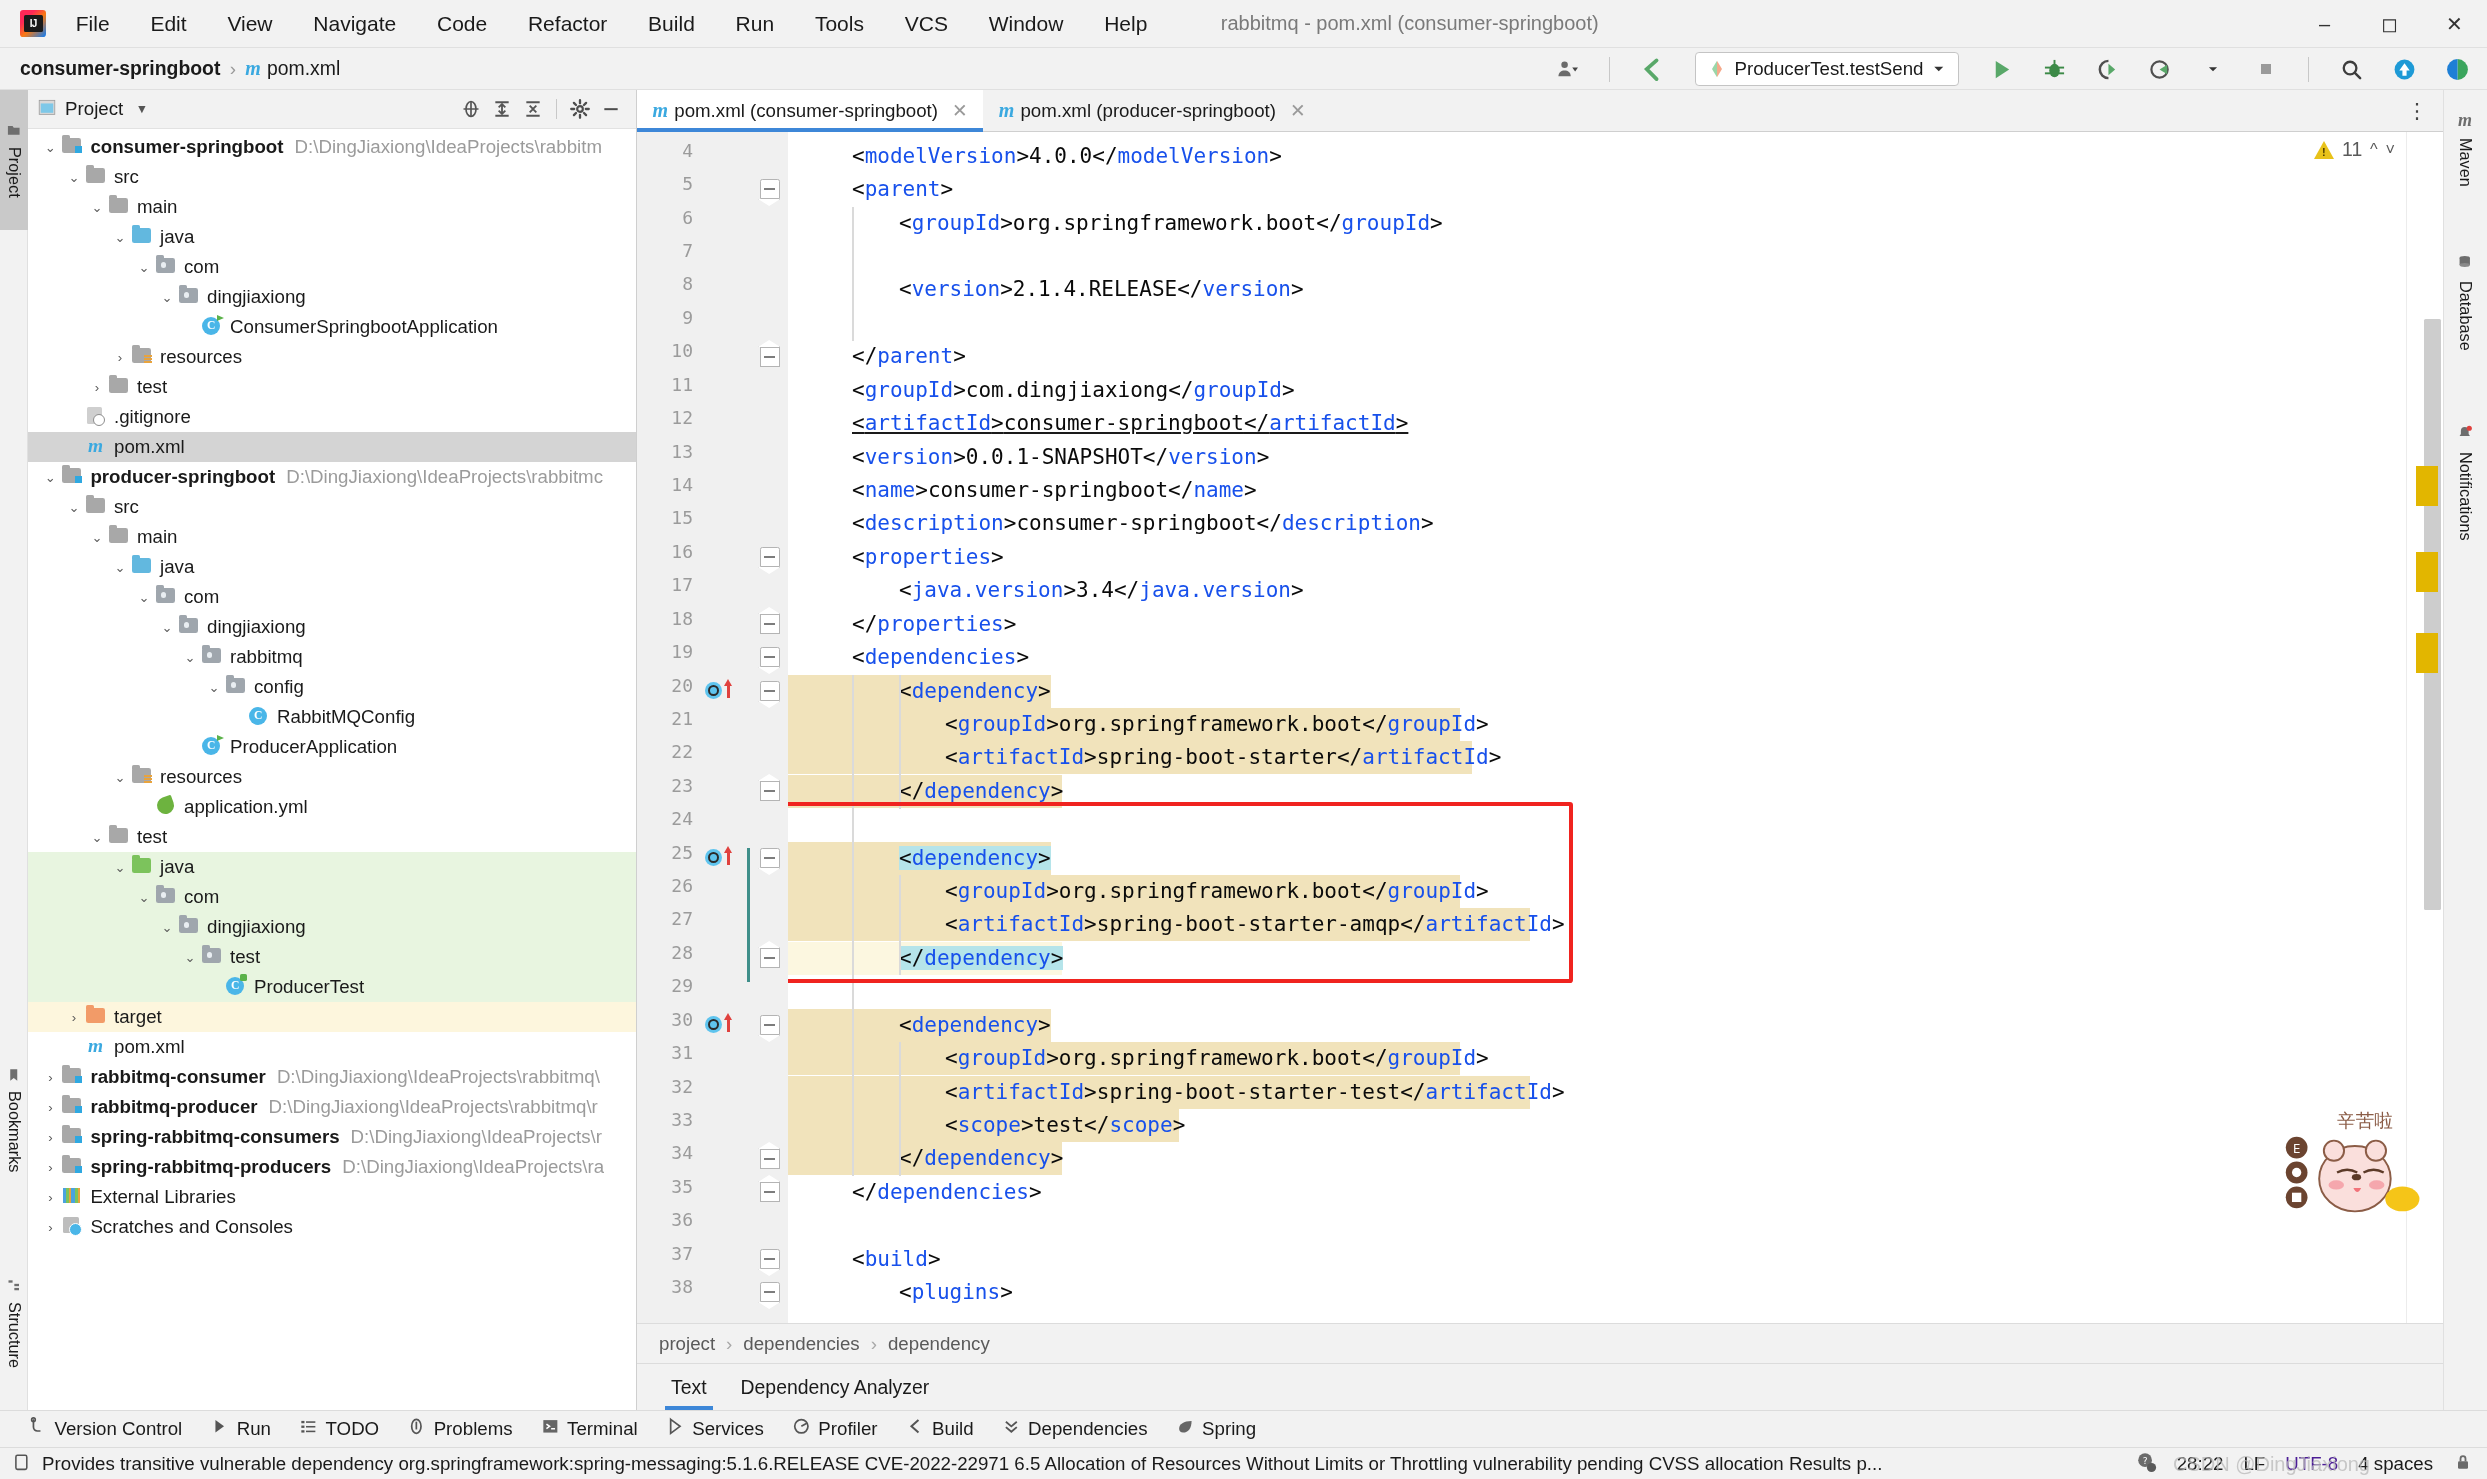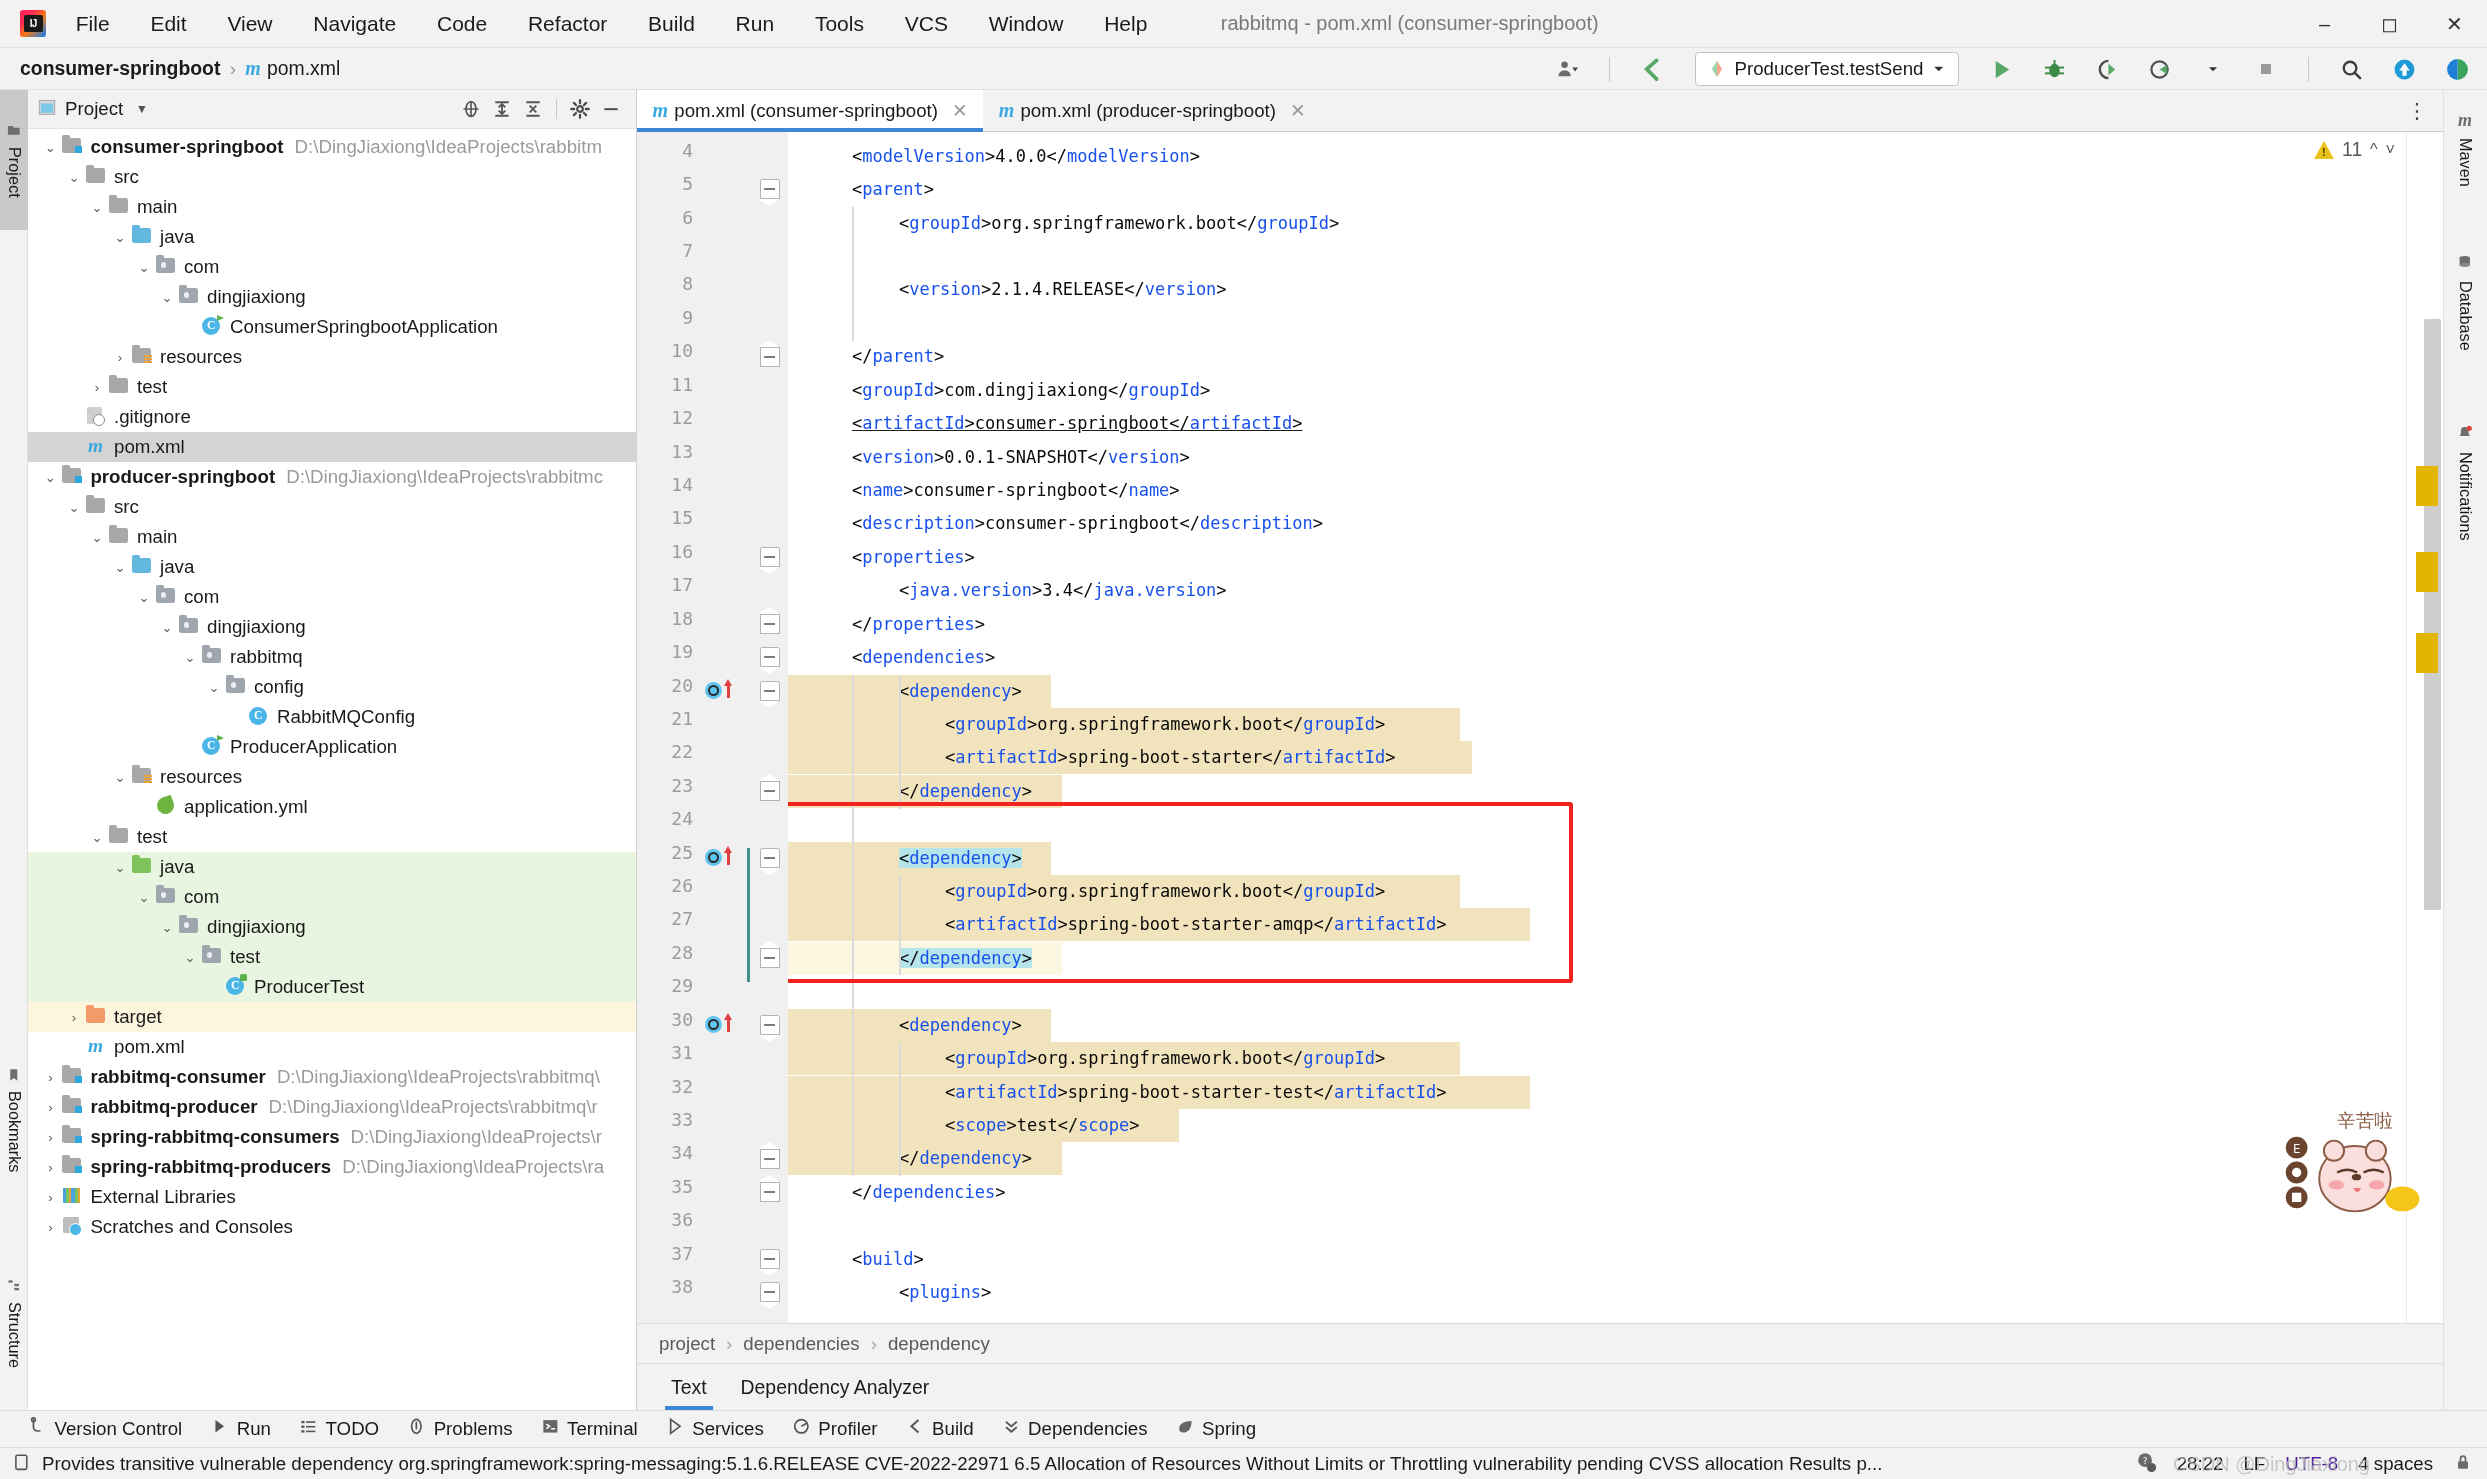--- a/index.html
+++ b/index.html
@@ -157,21 +157,21 @@
   .foldmark.bot::after{ content:""; position:absolute; left:-1.6px; top:-7px; width:20px;height:7px;
       border-left:1.6px solid #b4b4b4;border-right:1.6px solid #b4b4b4; background:#fff;
       clip-path:polygon(50% 0,100% 100%,0 100%); }
   .foldmark .minus { position:absolute; left:3.9px; top:8.5px; width:11px; height:2.3px; background:#7d7d7d; }
 
   .foldline { position:absolute; left:17px; width:1.6px; background:#c9c9c9; }
   .foldline.teal { background:#3f8f8a; width:2.3px; left:-4.7px; }
 
   .hlrow { position:absolute; left:0; height:33px; }
   .codeline {
-    position:absolute; font-family:"DejaVu Sans Mono", monospace; font-size:17px;
+    position:absolute; font-family:"DejaVu Sans Mono", monospace; font-size:21px;
     white-space:pre; color:#1a1a1a; line-height:33px;
   }
   .tg { color:#1750eb; }     
   .br { color:#0a0a0a; }     
   .cm { color:#9a9a9a; font-style:italic; } 
   .sel-tok { background:#b5e4ea; }
 
   .redbox { position:absolute; border:4.7px solid #f0231f; border-radius:3.1px; pointer-events:none; }
 
   .indentline { position:absolute; width:1.6px; background:#dadada; }

